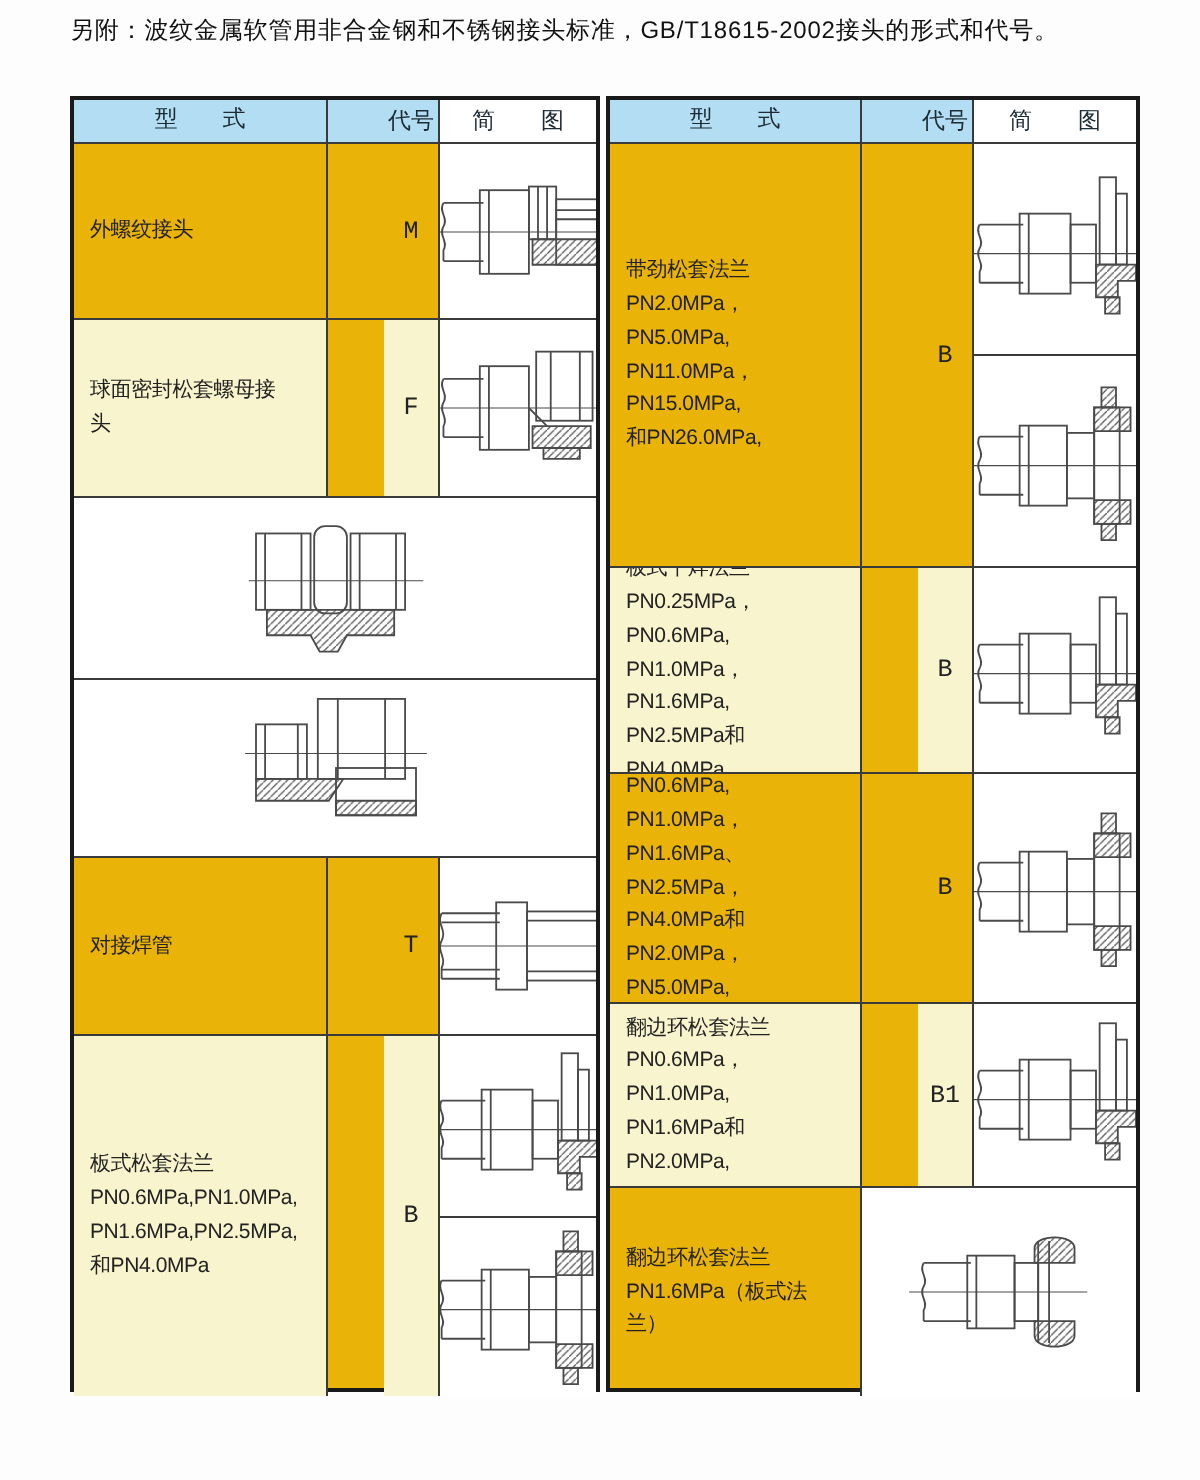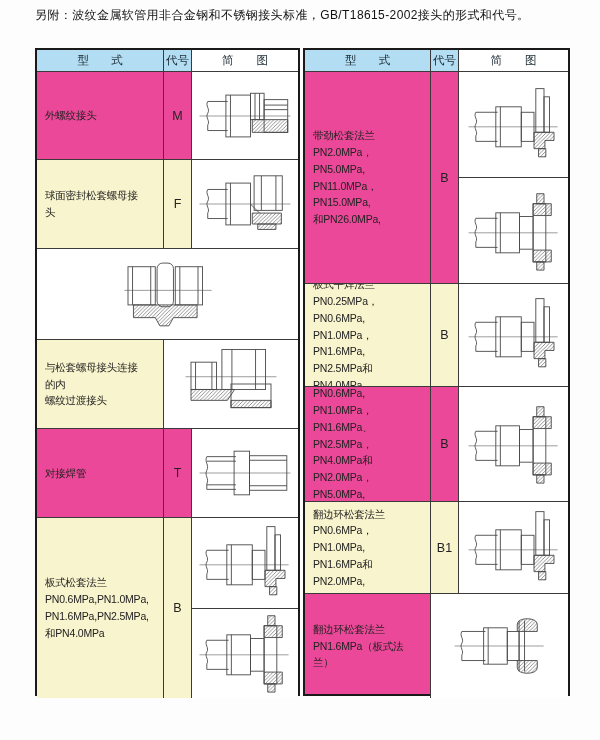--- a/index.html
+++ b/index.html
@@ -16,38 +16,38 @@
     font-family:"Liberation Sans", sans-serif;
     color:#1c1c1c;
     position:relative;
     overflow:hidden;
   }
   .doc-title{
     position:absolute;left:35px;top:7px;width:545px;
     font-size:12px;font-weight:normal;letter-spacing:0.4px;color:#111;
   }
   .tables{position:absolute;left:35px;top:48px;display:flex;gap:3px;}
-  .tbl{border:2px solid var(--border-dark);background:#ec4899;height:648px;}
+  .tbl{border:2px solid var(--border-dark);background:#eab308;height:648px;}
   #ltbl{width:265px;}
   #rtbl{width:267px;}
   .thead{display:flex;height:22px;background:var(--header-bg);border-bottom:1px solid var(--grid);}
   .row{display:flex;border-bottom:1px solid var(--grid);}
   .row:last-child{border-bottom:none;}
   .cell{border-right:1px solid var(--grid);display:flex;align-items:center;justify-content:center;overflow:hidden;}
   .cell:last-child{border-right:none;text-align:right;}
   .type{justify-content:flex-start;padding:2px 16px 2px 8px;
         font-size:10.5px;line-height:1.6;letter-spacing:-0.2px;
         white-space:pre-line;color:#222;}
   #ltbl .type{width:127px;}
   #ltbl .code{width:28px;}
   #ltbl .diag{flex:1;}
   #rtbl .type{width:126px;}
   #rtbl .code{width:28px;}
   #rtbl .diag{flex:1;}
-  .code{font-family:Liberation Sans, sans-serif;font-size:12.5px;color:#222;}
+  .code{font-family:Liberation Mono, monospace;font-size:12.5px;color:#222;margin-left:28px;}
   .hcell{font-size:11.5px;color:#1b2a33;justify-content:center;padding:0;
          white-space:pre;font-weight:normal;}
   .hl .type,.hl .code{background:var(--hl-bg);}
   .diag{background:#fff;padding:0;}
   .diag svg{width:102px;height:80px;display:block;}
   .split{flex-direction:column;align-items:stretch;}
   .sub{flex:1;display:flex;align-items:center;justify-content:center;}
   .sub:first-child{border-bottom:1px solid var(--grid);}
 </style>
 </head>
@@ -137,22 +137,20 @@
                 <line x1="85" y1="14" x2="85" y2="56"></line>
                 <rect x="40" y="10" width="18" height="48" rx="6"></rect>
                 <path d="M14,56 h70 v14 h-26 l-5,9 h-10 l-5,-9 h-24 z" fill="url(#hp)"></path>
               </g>
             </svg>
           </span>
       </div>
     </div>
 
     <div class="row hl" style="height:89px">
-      <div class="cell type">与松套螺母接头连接的内
-螺纹过渡接头</div>
       <div class="cell diag">
         <span>
             <svg viewBox="0 0 104 88">
               <g fill="none" stroke="#4a4a4a" stroke-width="1">
                 <line x1="2" y1="36" x2="102" y2="36" stroke-width="0.6"></line>
                 <rect x="8" y="20" width="28" height="30"></rect>
                 <line x1="13" y1="20" x2="13" y2="50"></line>
                 <line x1="31" y1="20" x2="31" y2="50"></line>
                 <rect x="42" y="6" width="48" height="44"></rect>
                 <line x1="53" y1="6" x2="53" y2="50"></line>

